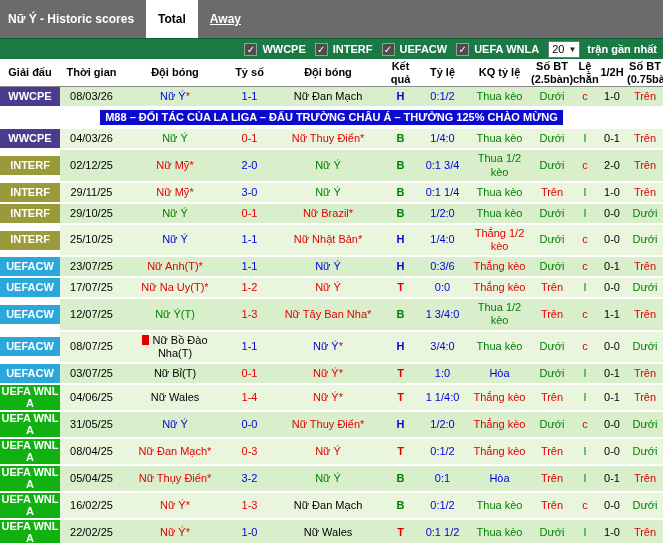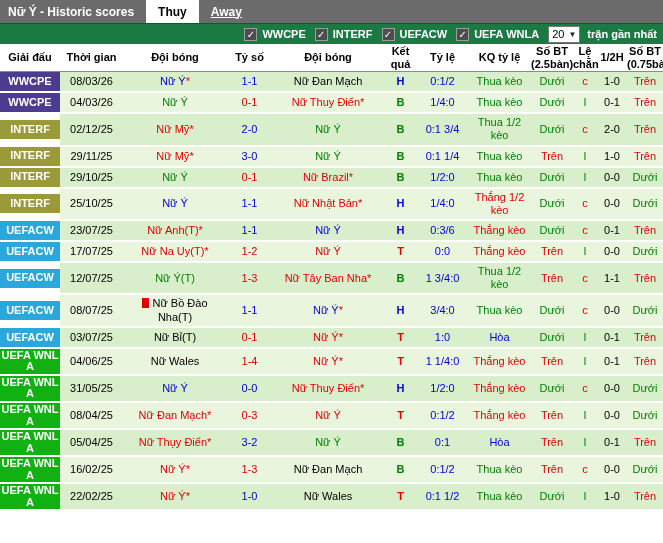--- a/index.html
+++ b/index.html
@@ -1,21 +1,21 @@
 <!DOCTYPE html>
 <html><head>
 <meta charset="utf-8">
 <style>
   * { box-sizing: border-box; margin: 0; padding: 0; }
   html,body { width: 663px; height: 543px; overflow: hidden; background: #2e2e2e; }
   body { font-family: "Liberation Sans", "DejaVu Sans", sans-serif; }
   .app { width: 663px; height: 543px; background: #fff; overflow: hidden; }
 
   
-  .tabbar { height: 23px; background: #6b6b6b; display: flex; align-items: stretch; color: #fff; }
+  .tabbar { height: 38px; background: #6b6b6b; display: flex; align-items: stretch; color: #fff; }
   .tabbar .title { display:flex; align-items:center; padding: 0 12px 0 8px; font-size: 12px; font-weight: bold; }
   .tab { display:flex; align-items:center; padding: 0 12px; font-size: 12px; font-weight: bold; cursor: pointer; }
   .tab.active { background: #fff; color: #000; }
   .tab.link { text-decoration: underline; }
   .tabbar .right { margin-left: auto; display:flex; align-items:center; gap: 3px; padding-right: 6px; font-size: 11px; font-weight: bold; }
 
   
   .cb { display:inline-block; width: 13px; height: 13px; background: #4d4d4d; border: 1px solid #9d9d9d;
         color: #fff; font-size: 10px; line-height: 11px; text-align: center; flex: 0 0 auto; cursor: pointer; }
   .cb::after { content: "✓"; }
@@ -50,21 +50,21 @@
   .bold { font-weight: bold; }
   .team { cursor: pointer; }
 </style>
 </head>
 <body>
 
 <div class="app">
 
   <div class="tabbar">
     <span class="title">Nữ Ý - Historic scores</span>
-    <span class="tab active">Thuy</span>
+    <span class="tab active">Total</span>
     <span class="tab link">Away</span>
   </div>
 
   <div class="filterbar">
     <span class="cb"></span>
     <span class="flabel">WWCPE</span>
     <span class="cb"></span>
     <span class="flabel">INTERF</span>
     <span class="cb"></span>
     <span class="flabel">UEFACW</span>
@@ -118,20 +118,23 @@
           <td class="cell" style="color: rgb(0, 0, 221);">1-1</td>
           <td class="cell"><span class="team" style="color: rgb(0, 0, 0);">Nữ Đan Mạch</span></td>
           <td class="cell bold" style="color: rgb(0, 0, 221);">H</td>
           <td class="cell" style="color: rgb(0, 0, 221);">0:1/2</td>
           <td class="cell" style="color: rgb(0, 128, 0);">Thua kèo</td>
           <td class="cell" style="color: rgb(0, 128, 0);">Dưới</td>
           <td class="cell" style="color: rgb(225, 0, 0);">c</td>
           <td class="cell">1-0</td>
           <td class="cell" style="color: rgb(225, 0, 0);">Trên</td>
         </tr>
+        <tr class="adrow">
+          <td colspan="12"><span class="adtext">M88 – ĐỐI TÁC CỦA LA LIGA – ĐẤU TRƯỜNG CHÂU Á – THƯỞNG 125% CHÀO MỪNG</span></td>
+        </tr>
         <tr class="match shade-b">
           <td class="badge-cell">
             <div class="badge" style="background: rgb(75, 60, 143);">WWCPE</div>
           </td>
           <td class="cell">04/03/26</td>
           <td class="cell"><span class="team" style="color: rgb(0, 128, 0);">Nữ Ý</span></td>
           <td class="cell" style="color: rgb(225, 0, 0);">0-1</td>
           <td class="cell"><span class="team" style="color: rgb(225, 0, 0);">Nữ Thuy Điển</span><span class="star">*</span></td>
           <td class="cell bold" style="color: rgb(0, 128, 0);">B</td>
           <td class="cell" style="color: rgb(0, 0, 221);">1/4:0</td>

